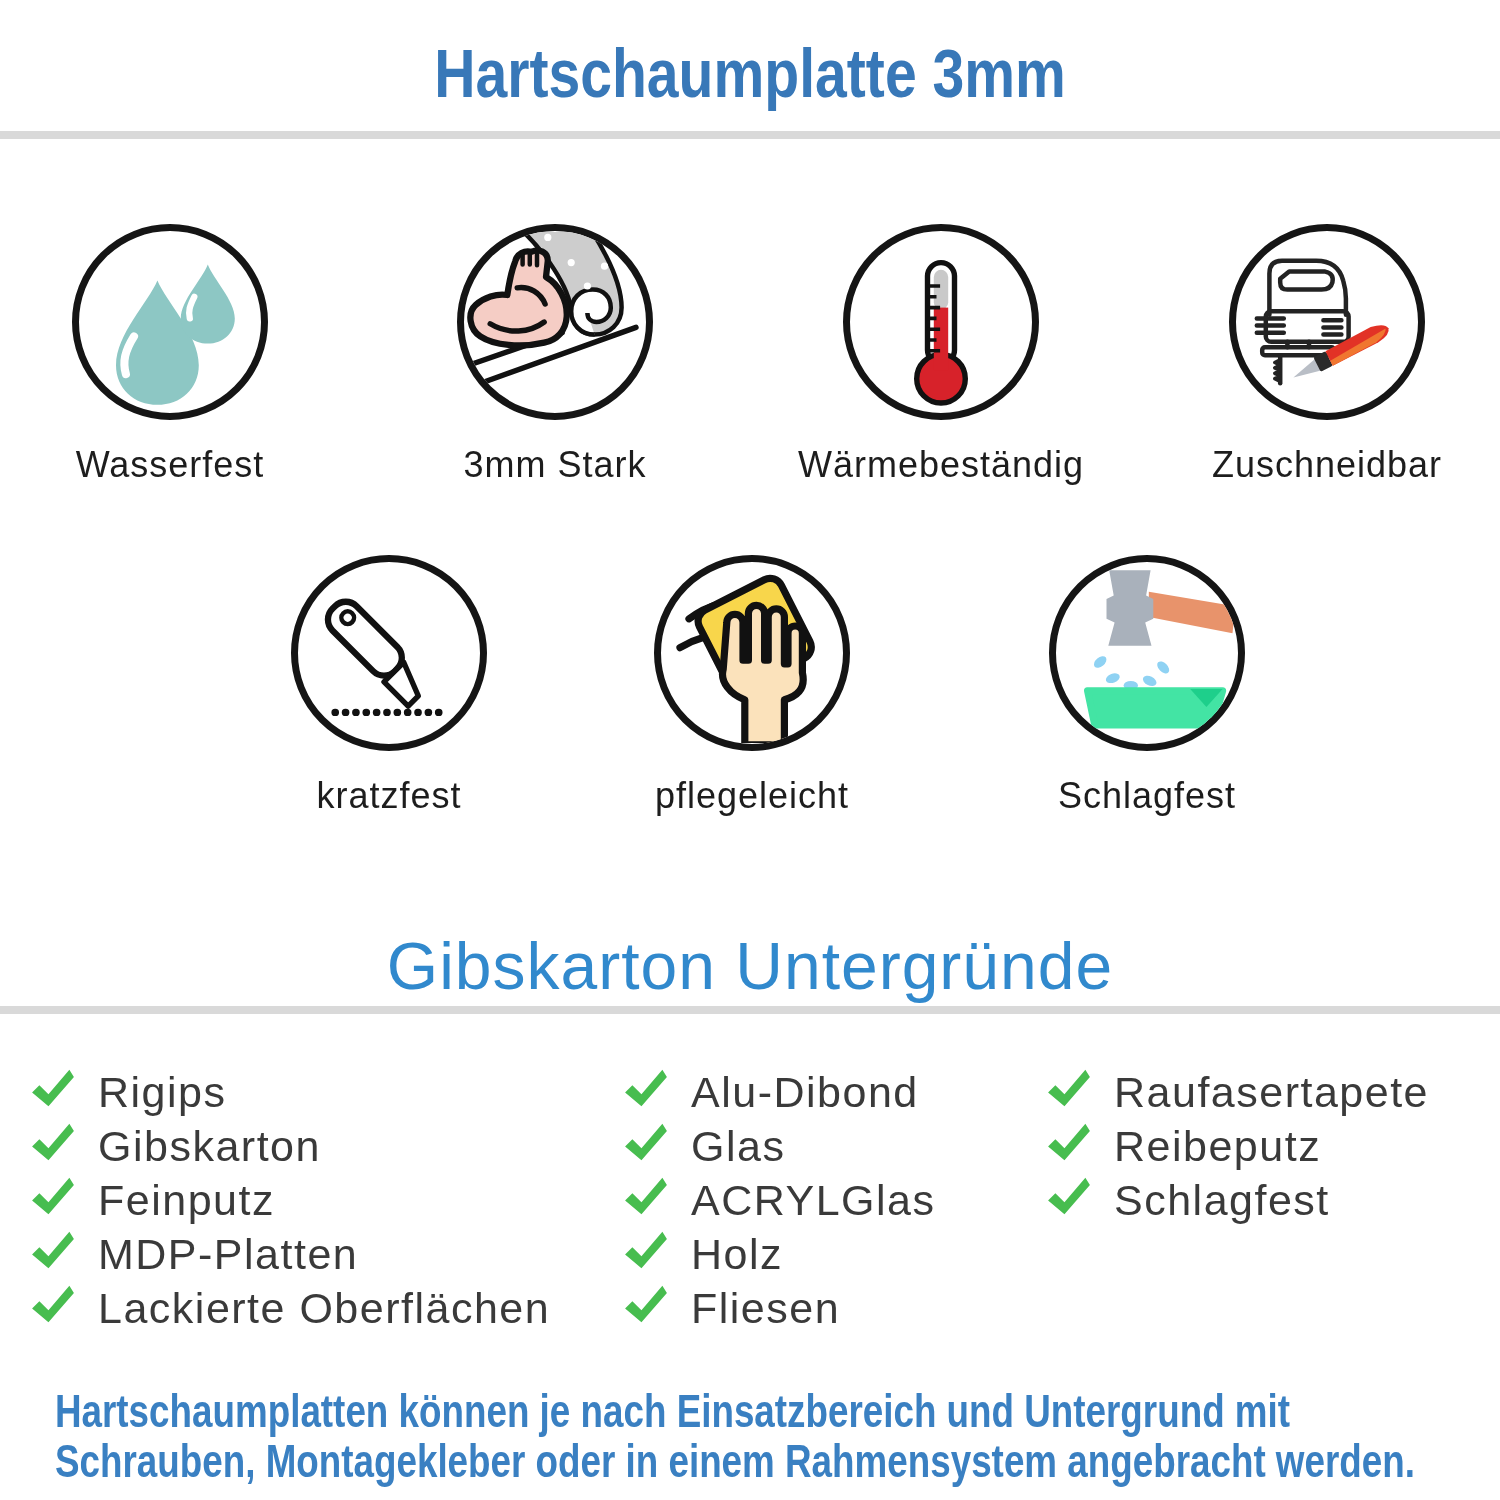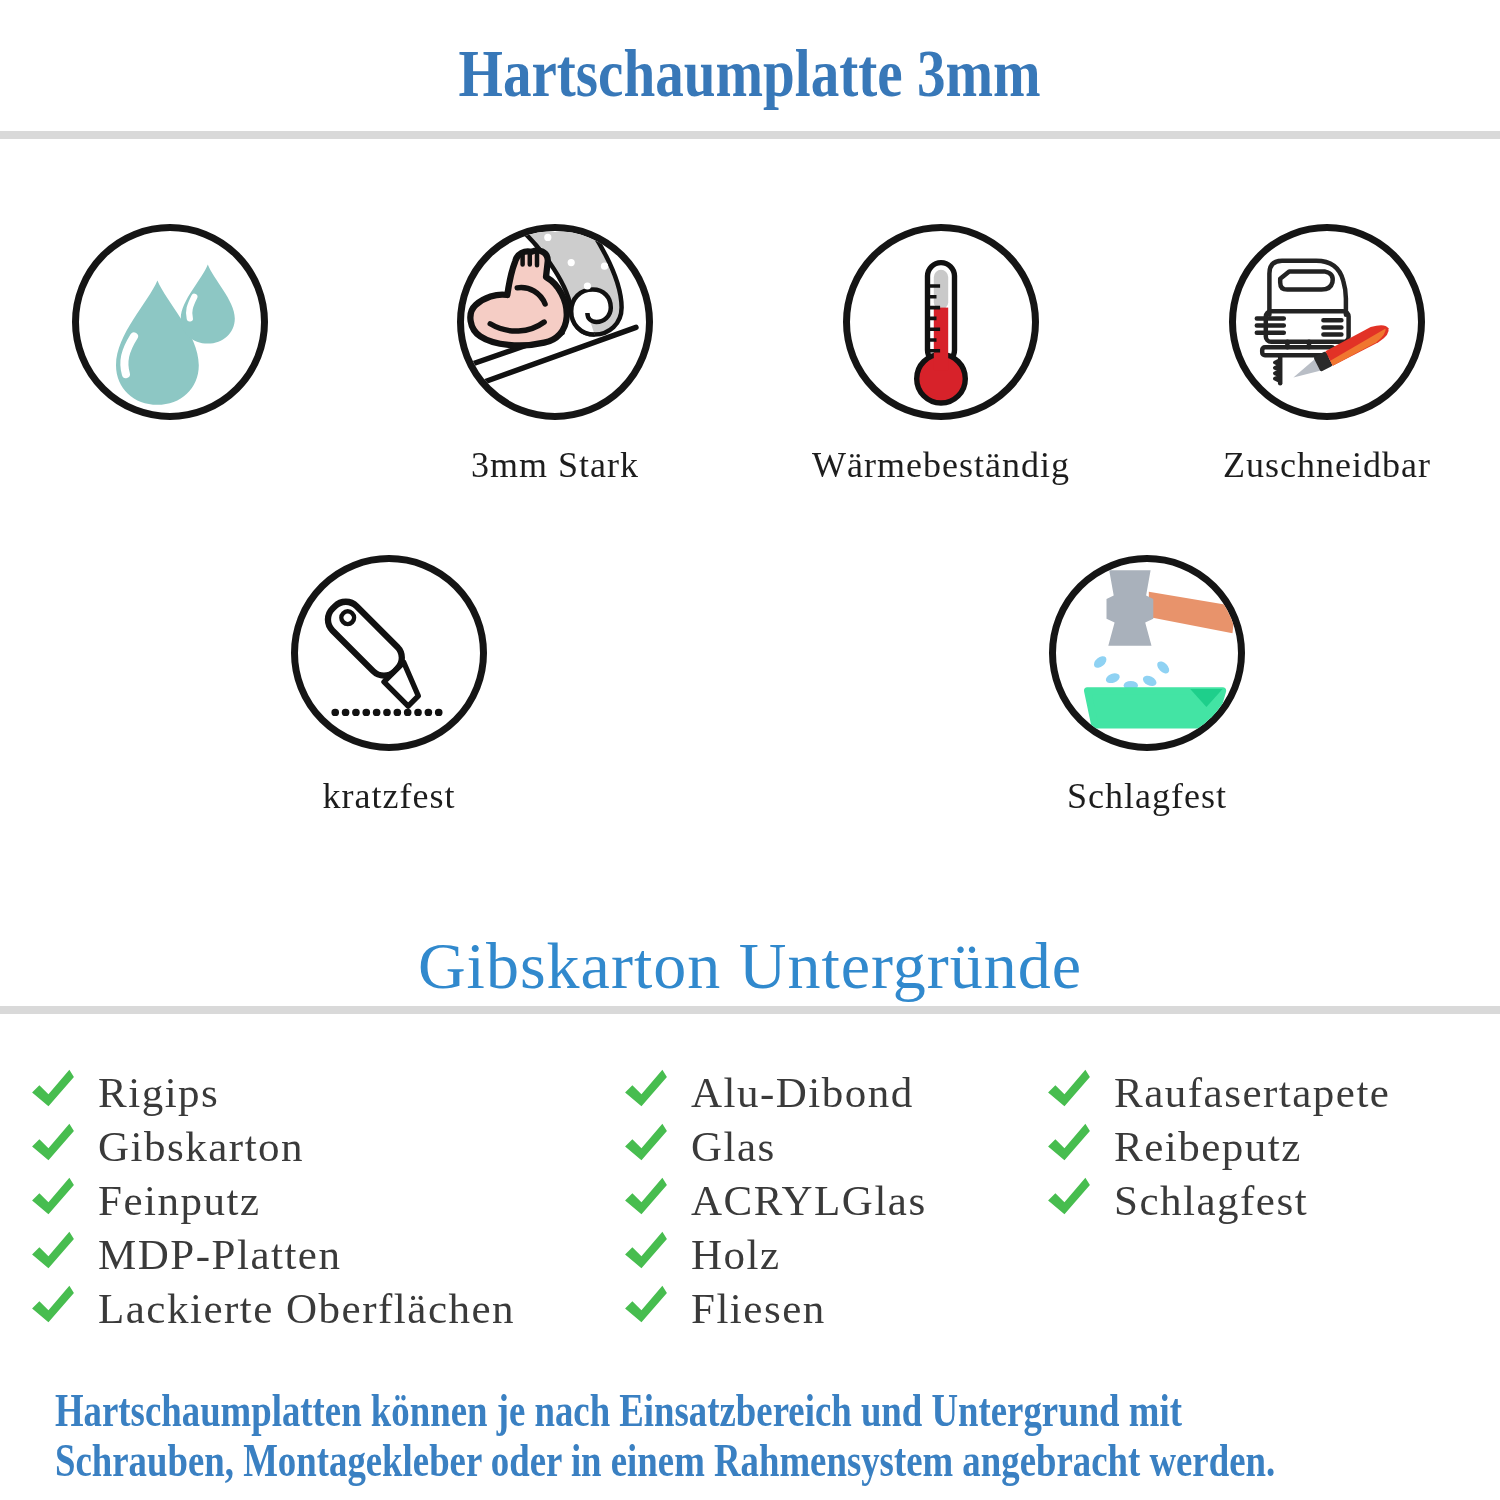--- a/index.html
+++ b/index.html
@@ -1,17 +1,17 @@
 <!DOCTYPE html>
 <html><head>
 <meta charset="utf-8">
 <style>
   html,body{margin:0;padding:0;background:#fff;}
   .page{position:relative;width:1500px;height:1500px;background:#ffffff;overflow:hidden;
-        font-family:Liberation Serif, serif;}
+        font-family:Liberation Sans, sans-serif;}
 
   
   .title-wrap{position:absolute;left:0;width:1500px;text-align:center;}
   .t1{top:34px;}
   .t1 .txt{display:inline-block;font-size:68px;font-weight:bold;color:#3878b8;
            transform:scaleX(0.84);white-space:nowrap;}
   .t2{top:928px;}
   .t2 .txt{display:inline-block;font-size:66px;font-weight:normal;color:#3189cd;
            letter-spacing:1px;white-space:nowrap;}
 
@@ -50,20 +50,21 @@
 
   <div class="feature" style="left:10px;top:224px">
     <div class="circle">
       <svg viewBox="0 0 200 200">
         <path d="M86,54 C76,78 40,114 40,148 C40,174 60,192 86,192 C112,192 132,174 132,148 C132,114 96,78 86,54 Z" fill="#8dc7c4"></path>
         <path d="M60,116 C50,132 47,144 51,158" stroke="#fff" stroke-width="9" fill="none" stroke-linecap="round"></path>
         <path d="M142,36 C136,52 112,76 112,96 C112,112 125,124 142,124 C159,124 172,112 172,96 C172,76 148,52 142,36 Z" fill="#8dc7c4"></path>
         <path d="M127,72 C122,82 120,88 122,96" stroke="#fff" stroke-width="7" fill="none" stroke-linecap="round"></path>
       </svg>
     </div>
+    <div class="flabel">Wasserfest</div>
   </div>
 
   <div class="feature" style="left:395px;top:224px">
     <div class="circle">
       <svg viewBox="0 0 200 200">
         <path d="M55,-10 L135,-10 C155,20 174,54 174,84 C174,102 160,114 144,114 C129,114 119,103 118,88 C116,62 90,22 55,-10 Z" fill="#cdcdcd" stroke="#111" stroke-width="5" stroke-linejoin="round"></path>
         <path d="M144,114 C128,114 118,102 118,88 C118,74 128,64 142,64 C154,64 162,72 162,84 C162,94 154,100 146,100 C140,100 136,96 136,90" fill="#fff" stroke="#111" stroke-width="5"></path>
         <circle cx="92" cy="6" r="4" fill="#fff"></circle>
           <circle cx="118" cy="34" r="4" fill="#fff"></circle>
         <circle cx="136" cy="60" r="4" fill="#fff"></circle>
@@ -124,20 +125,31 @@
           <rect x="0" y="0" width="98" height="38" rx="17" fill="#fff" stroke="#111" stroke-width="7"></rect>
           <circle cx="19" cy="16" r="7" fill="#fff" stroke="#111" stroke-width="5"></circle>
           <polygon points="98,7 136,22 136,38 98,38" fill="#fff" stroke="#111" stroke-width="6" stroke-linejoin="round"></polygon>
         </g>
         <path d="M40,166 H158" stroke="#111" stroke-width="8" stroke-linecap="round" stroke-dasharray="0.5 11"></path>
       </svg>
     </div>
     <div class="flabel">kratzfest</div>
   </div>
 
+  <div class="feature" style="left:592px;top:555px">
+    <div class="circle">
+      <svg viewBox="0 0 200 200">
+        <path d="M30,62 Q46,50 62,46" stroke="#111" stroke-width="8" fill="none" stroke-linecap="round"></path>
+        <path d="M20,94 Q34,86 48,82" stroke="#111" stroke-width="8" fill="none" stroke-linecap="round"></path>
+        <rect x="52" y="30" width="102" height="98" rx="14" fill="#f8d64b" stroke="#111" stroke-width="8" transform="rotate(-27 103 79)"></rect>
+        <path d="M92,202 L92,152 C76,146 64,132 68,118 L72,66 A9,9 0 0 1 90,66 L90,108 L96,108 L96,56 A9,9 0 0 1 114,56 L114,108 L118,108 L118,60 A9,9 0 0 1 136,60 L136,112 L140,112 L140,78 A8,8 0 0 1 156,78 L156,122 C160,140 150,148 136,152 L136,202 Z" fill="#fbe2bb" stroke="#111" stroke-width="8" stroke-linejoin="round"></path>
+      </svg>
+    </div>
+    <div class="flabel">pflegeleicht</div>
+  </div>
 
   <div class="feature" style="left:987px;top:555px">
     <div class="circle">
       <svg viewBox="0 0 200 200">
         <polygon points="102,32 198,48 195,78 102,60" fill="#e8936b"></polygon>
         <path d="M58,8 L104,8 L99,36 L107,40 L107,62 L98,66 L105,92 L57,92 L64,66 L55,62 L55,40 L63,36 Z" fill="#a9b1bb"></path>
         <g fill="#8fd2f3">
           <ellipse cx="48" cy="110" rx="8" ry="5" transform="rotate(-40 48 110)"></ellipse>
           <ellipse cx="62" cy="128" rx="8" ry="5" transform="rotate(-20 62 128)"></ellipse>
           <ellipse cx="82" cy="136" rx="8" ry="5"></ellipse>

